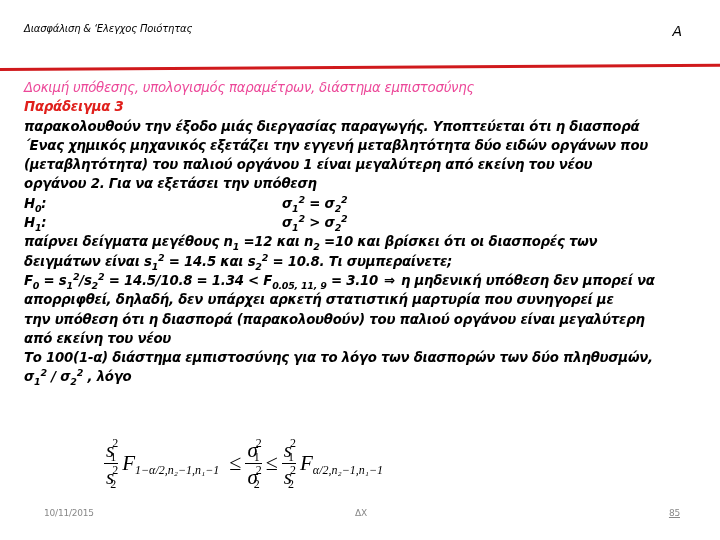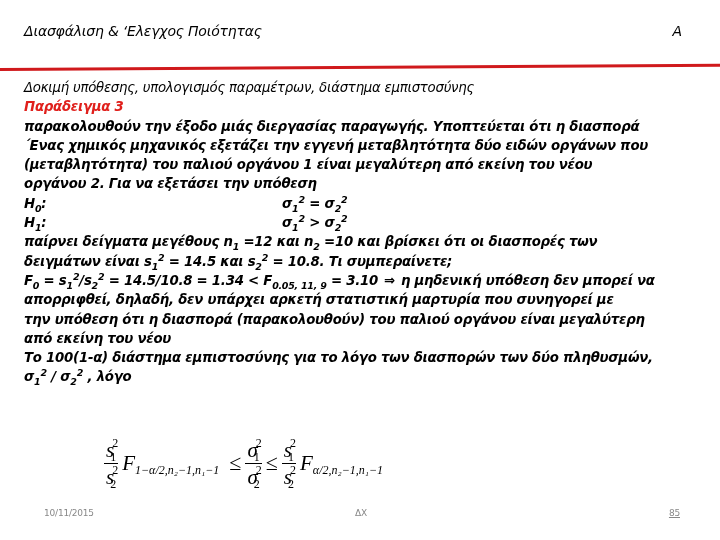--- a/index.html
+++ b/index.html
@@ -1,25 +1,25 @@
 <!DOCTYPE html>
 <html><head>
 <meta charset="utf-8">
 <style>
   html, body { margin: 0; padding: 0; background: #ffffff; }
   body { width: 720px; height: 540px; position: relative; overflow: hidden;
          font-family: "DejaVu Sans", sans-serif; color: #000; }
   .slide { position: absolute; inset: 0; }
-  .header-title { position: absolute; left: 24px; top: 23px; font-size: 14px; font-style: italic; letter-spacing: -0.2px; }
+  .header-title { position: absolute; left: 24px; top: 23px; font-size: 10px; font-style: italic; letter-spacing: -0.2px; }
   .header-letter { position: absolute; right: 38px; top: 23px; font-size: 14px; font-style: italic; }
   .divider { position: absolute; left: -4px; top: 68px; width: 730px; height: 3px; background: #d0191c;
              transform: rotate(-0.33deg); transform-origin: left center; }
   .content { position: absolute; left: 24px; top: 78px; width: 680px; font-style: italic; font-weight: bold;
              font-size: 13.3px; line-height: 19.3px; letter-spacing: -0.25px; }
-  .subtitle { color: #000000; font-weight: normal; }
+  .subtitle { color: #ec4899; font-weight: normal; }
   .example { color: #e0201c; }
   .p { margin: 0; }
   .hyp { display: flex; }
   .hyp .h { width: 200px; text-align: left; padding-right: 58px; }
   .hyp .e { }
   .sp { margin-top: 0; }
   sub, sup { font-size: 9.5px; line-height: 0; }
   .arrow { font-style: normal; margin: 0 6px; }
   .formula { position: absolute; left: 104px; top: 432px; height: 62px; display: flex; align-items: center;
              font-family: "Liberation Serif", serif; font-style: normal; font-weight: normal; color: #000; }

